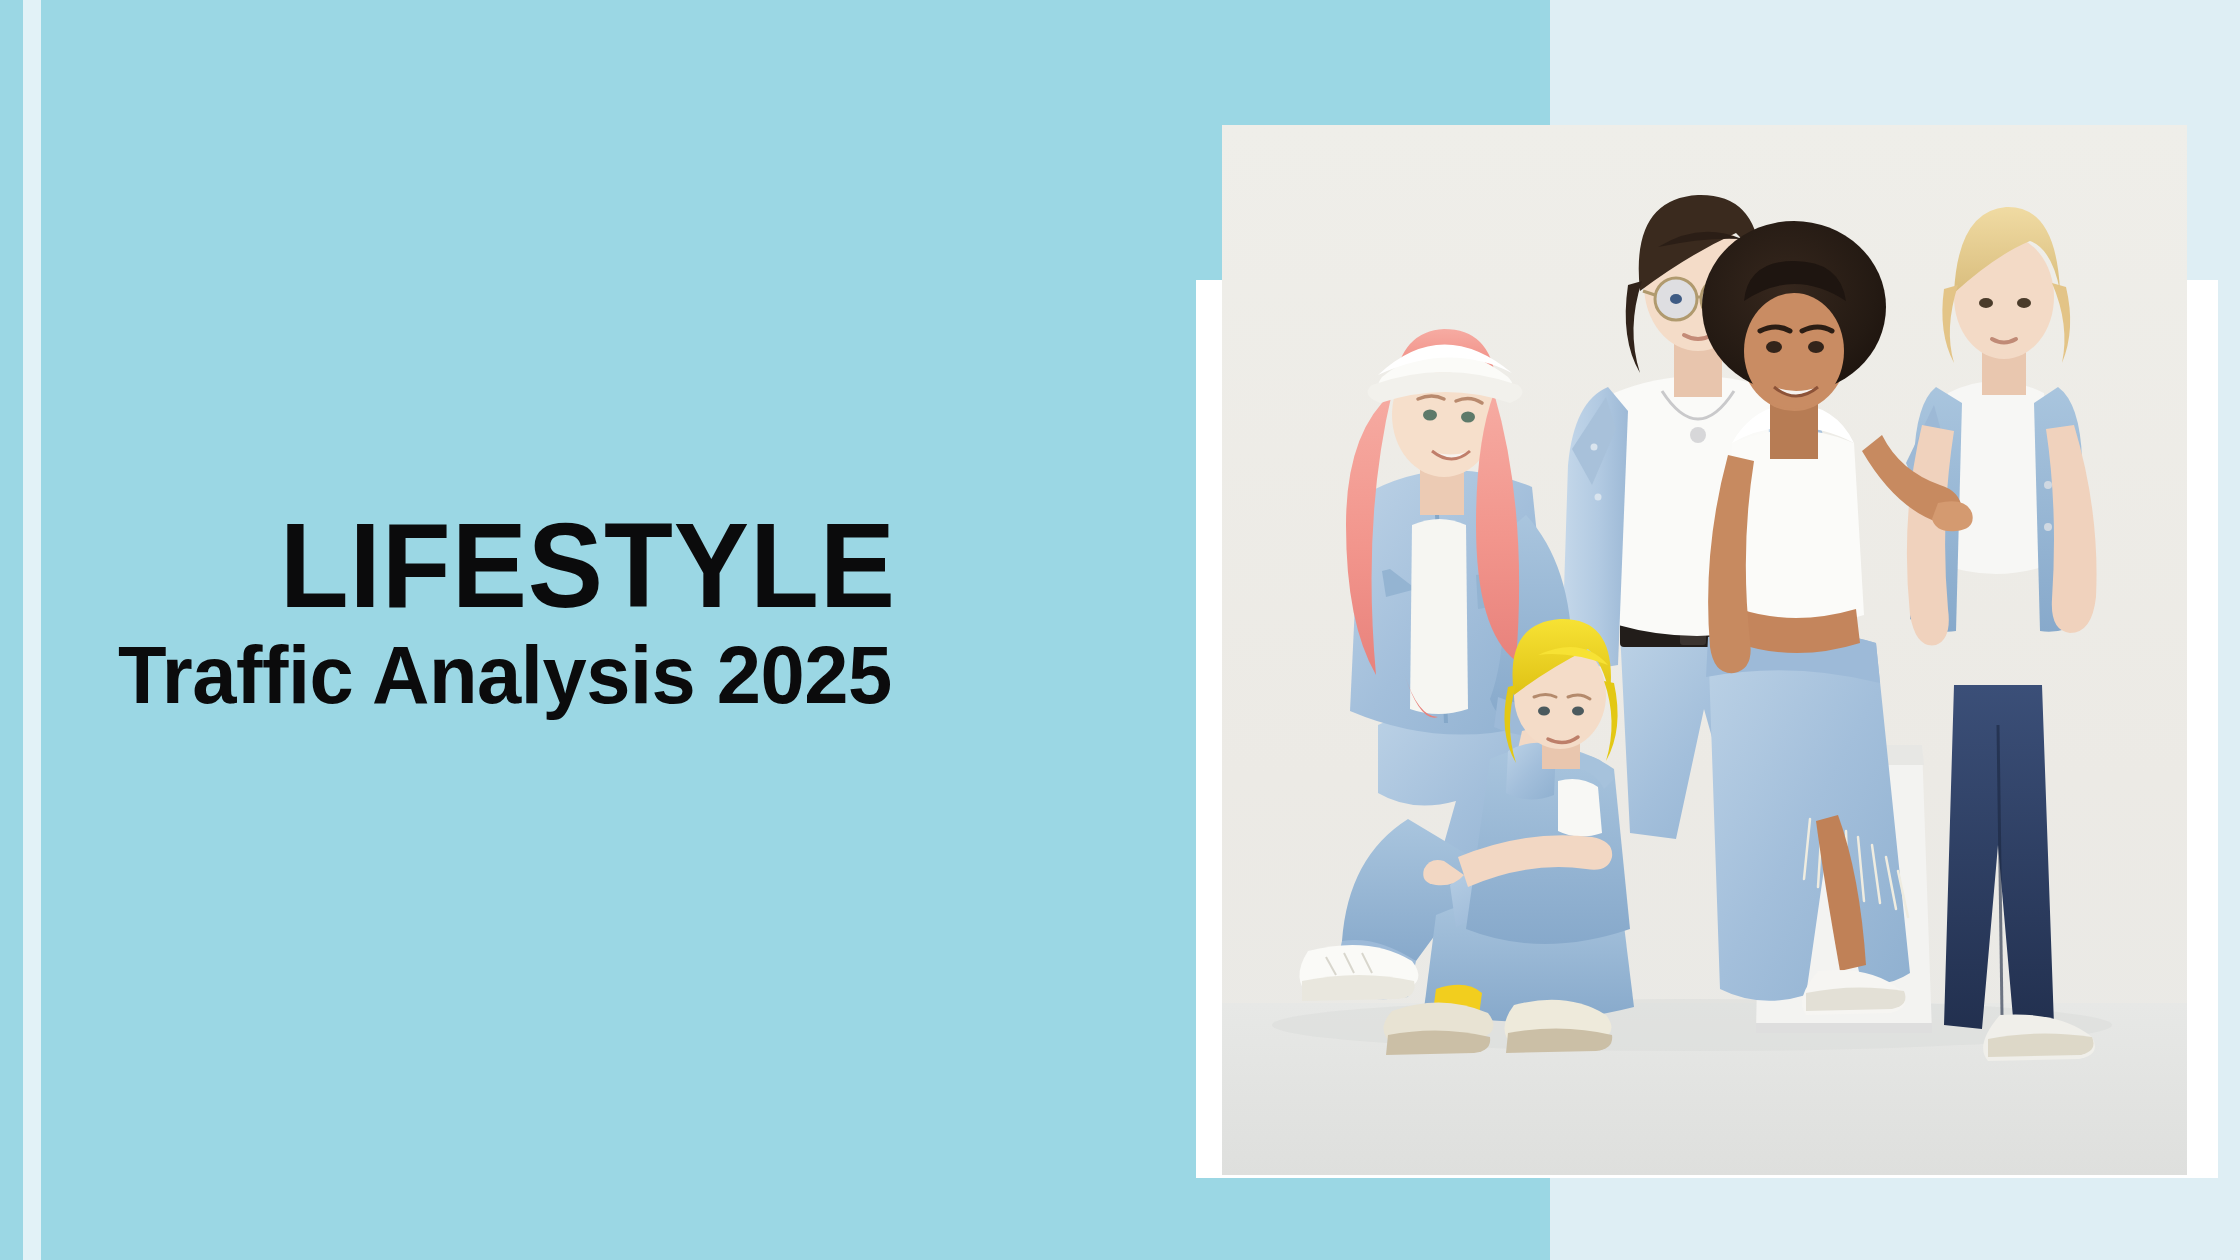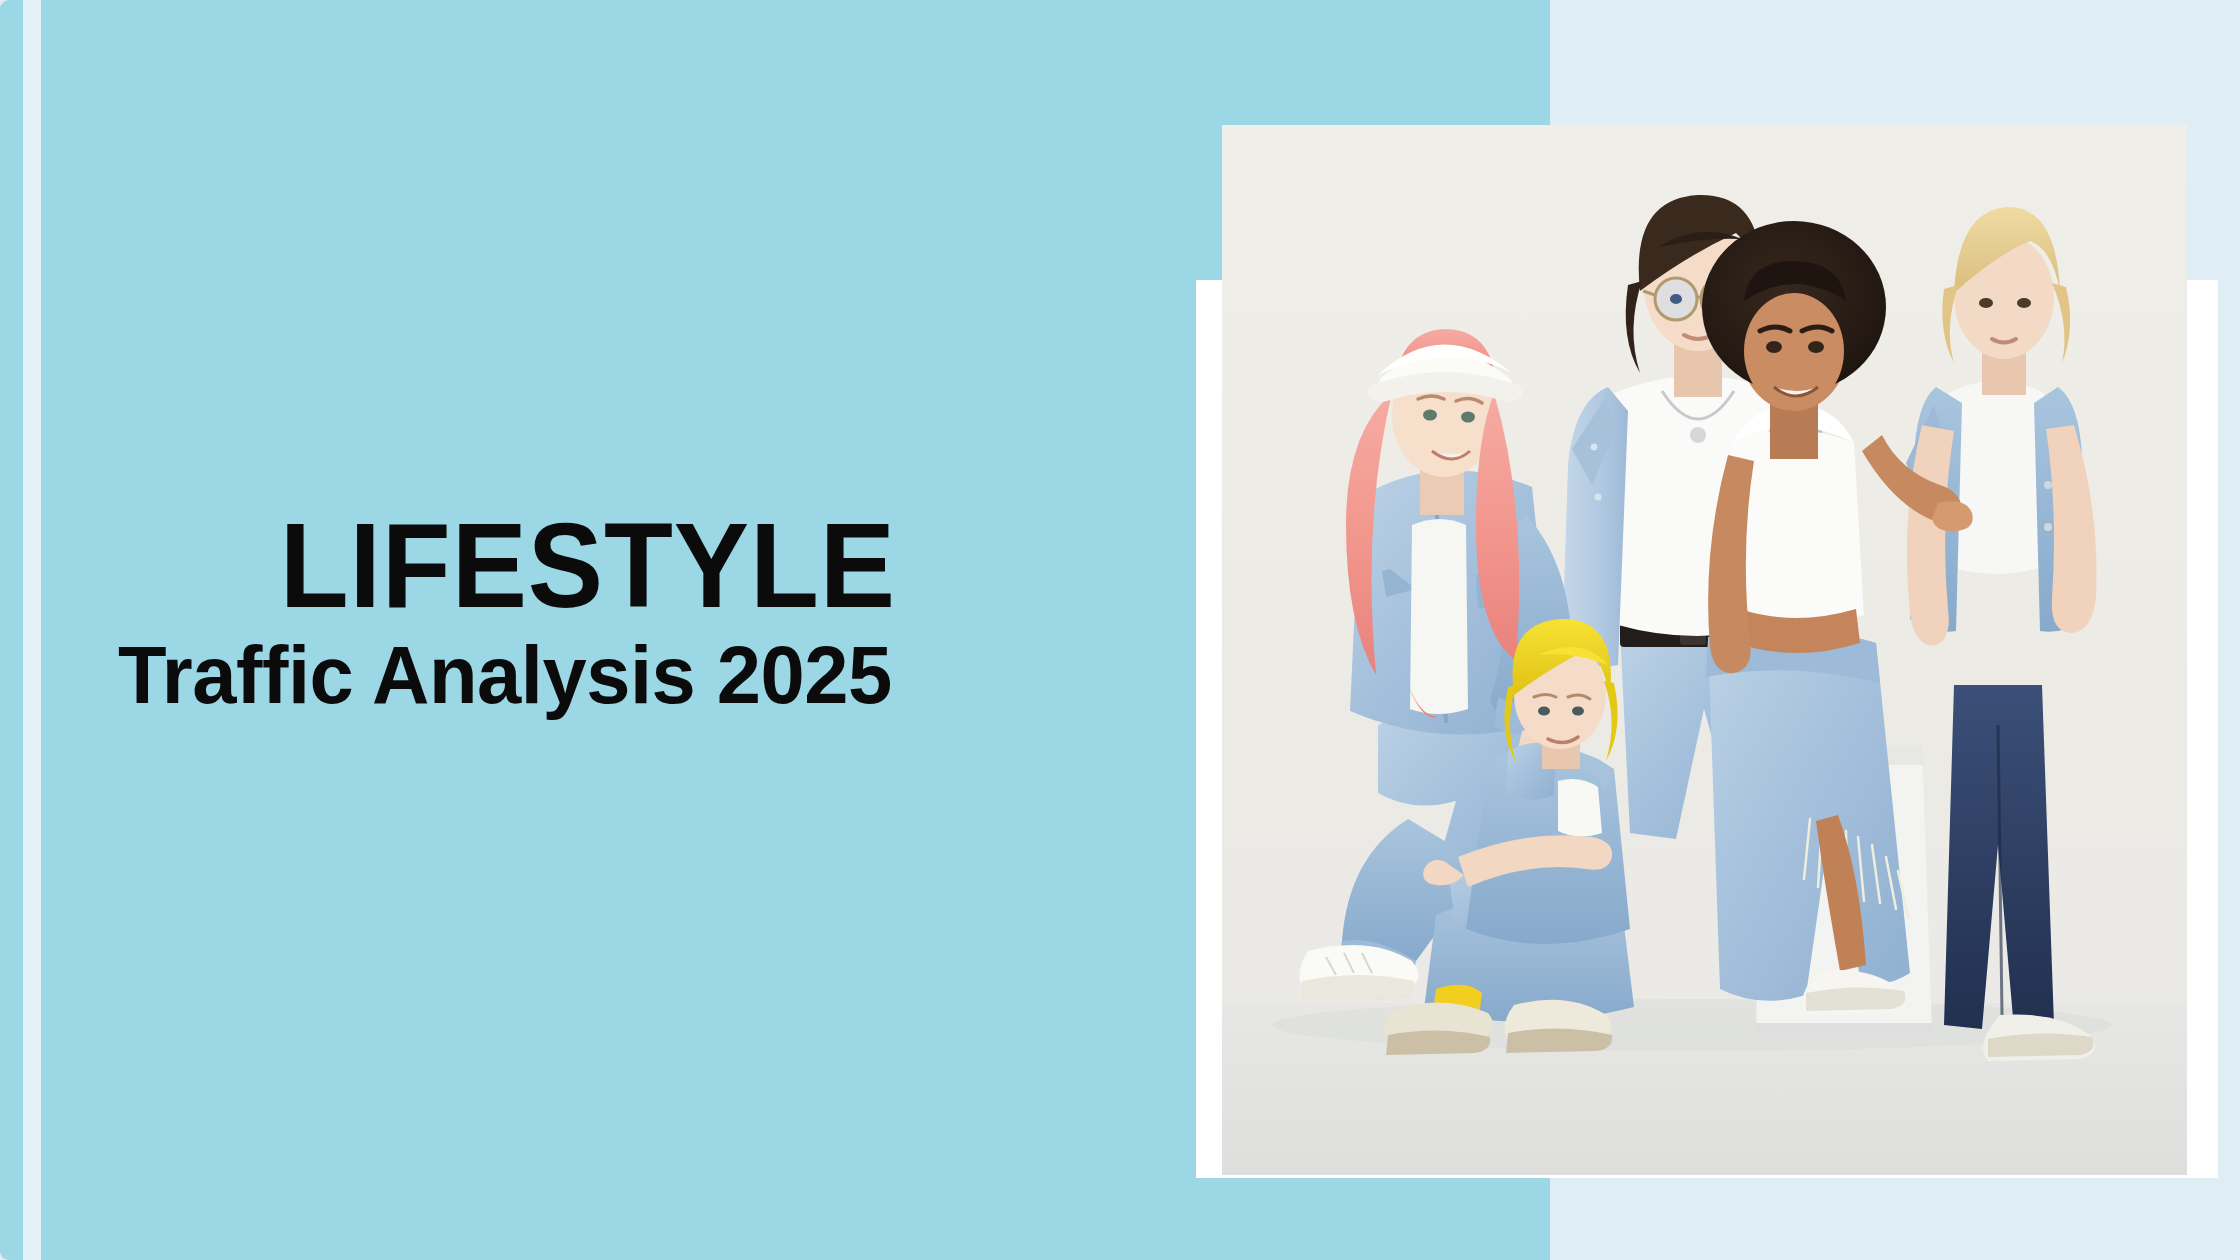--- a/index.html
+++ b/index.html
@@ -1,21 +1,21 @@
 <!DOCTYPE html>
 <html><head>
 <meta charset="utf-8">
 <style>
   html,body{margin:0;padding:0;}
   body{
     width:2240px;height:1260px;overflow:hidden;
     font-family:"Liberation Sans", sans-serif;
     background:#deeef4;
   }
-  #stage{position:relative;width:2240px;height:1260px;overflow:hidden;background:#deeef4;border-radius:9px;}
+  #stage{position:relative;width:2240px;height:1260px;overflow:hidden;background:#deeef4;}
 
   
   .bg-light{position:absolute;left:0;top:0;width:2240px;height:1260px;background:#deeef4;}
   .bg-blue{position:absolute;left:0;top:0;width:1550px;height:1260px;background:#9bd7e4;}
   .accent-stripe{position:absolute;left:23px;top:0;width:18px;height:1260px;background:#e2f2f7;}
 
   
   .photo-backplate{position:absolute;left:1196px;top:280px;width:1022px;height:898px;background:#ffffff;}
 
   

